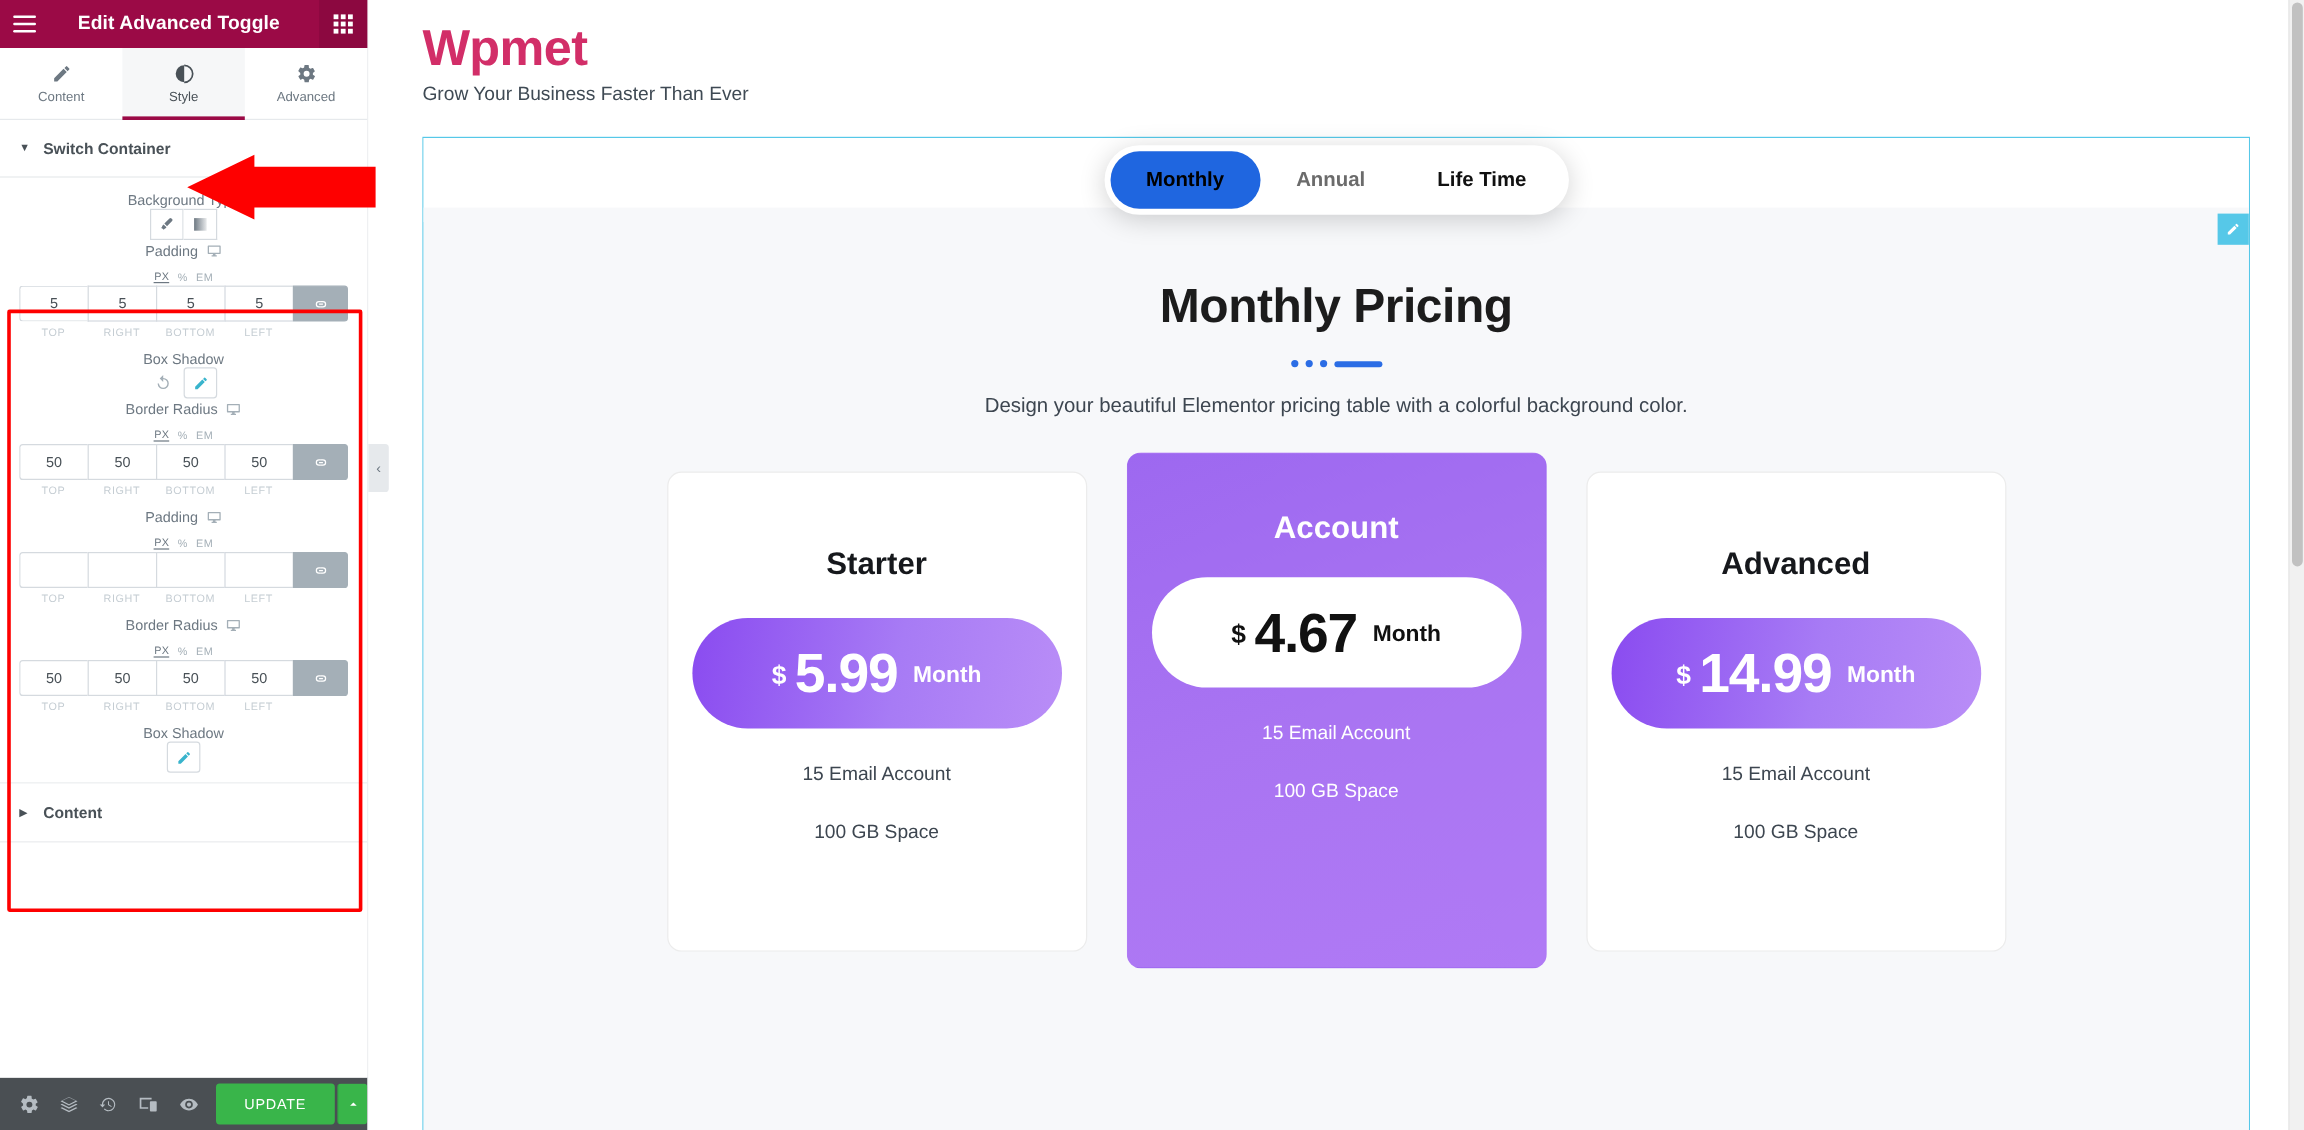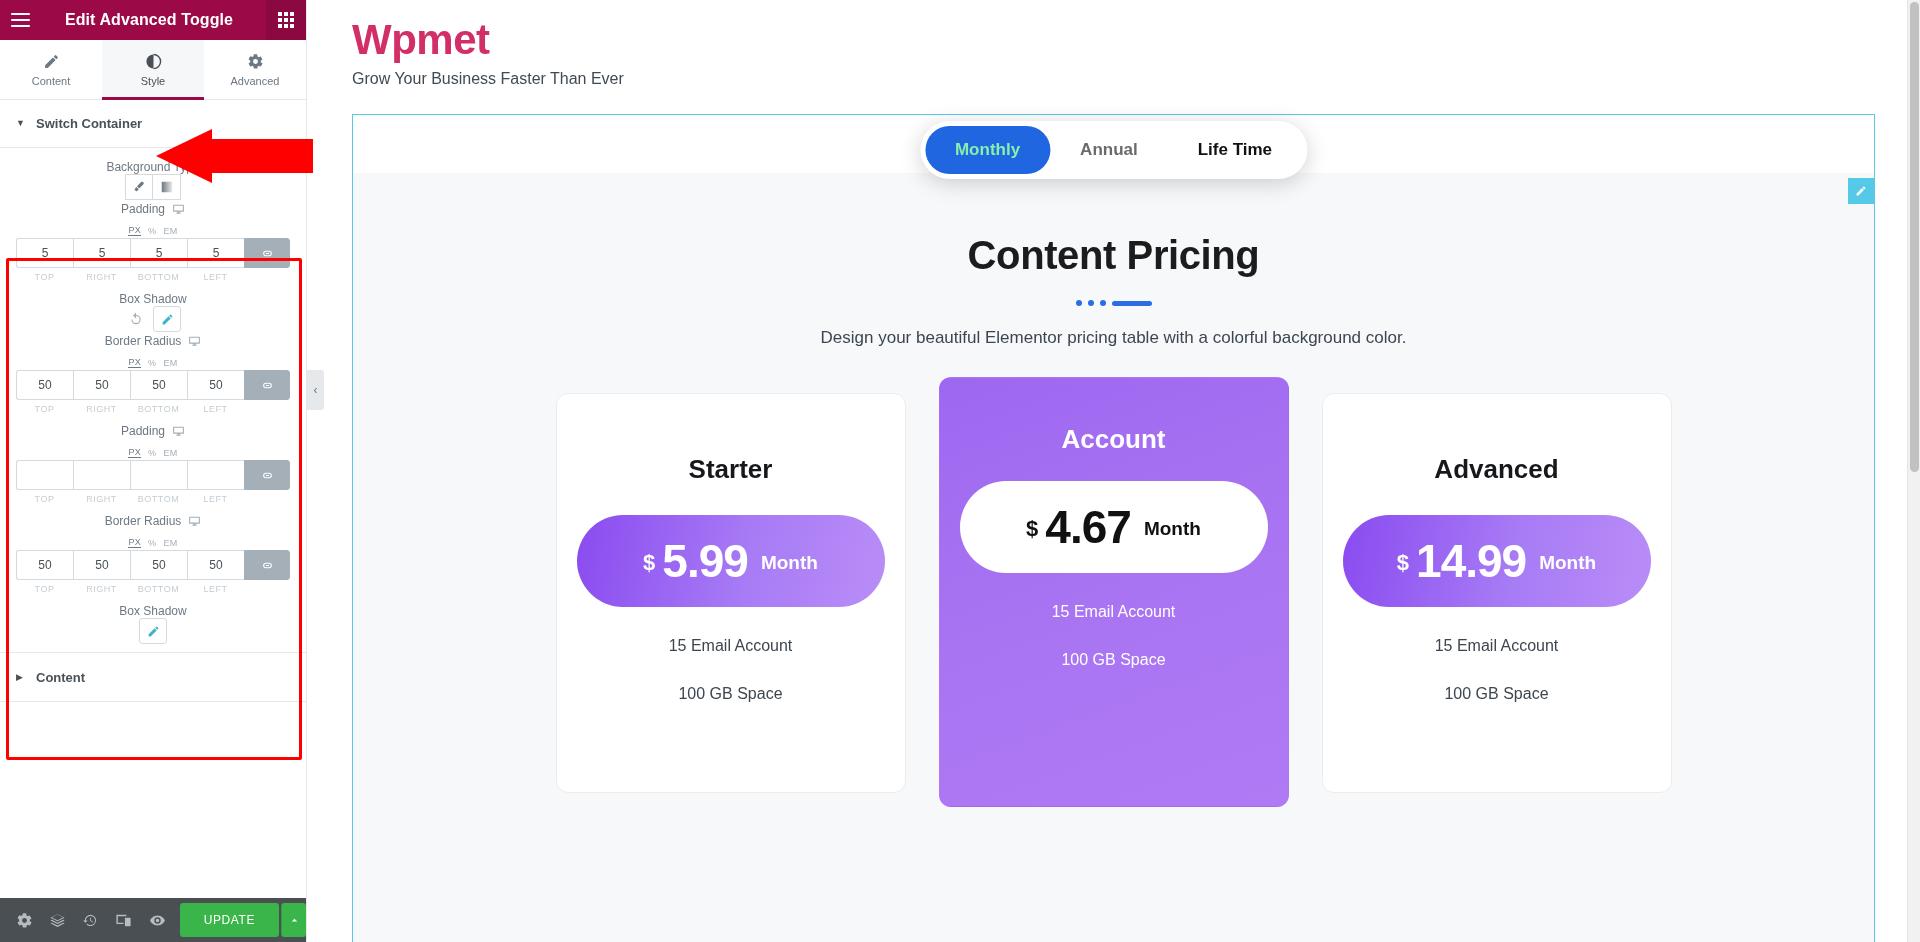--- a/index.html
+++ b/index.html
@@ -204,21 +204,21 @@
     position: absolute; left: 50%; transform: translateX(-50%); top: 6px;
     background: #fff; border-radius: 50px; padding: 5px;
     box-shadow: 0 4px 22px rgba(0,0,0,.18);
     display: flex; align-items: center; gap: 0; z-index: 5;
   }
   .switch-item {
     padding: 0 30px; height: 48px; display: flex; align-items: center; justify-content: center;
     border-radius: 50px; font-size: 17px; font-weight: 700; cursor: pointer;
     white-space: nowrap;
   }
-  .switch-item.active { background: #1f66e0; color: #86efac; }
+  .switch-item.active { background: #1f66e0; color: #000000; }
   .switch-item.muted { color: #6b6b6b; }
   .switch-item.dark { color: #111; }
 
   .pricing-body {
     background: #f7f8fa; position: absolute; left: 0; right: 0; top: 58px; bottom: 0;
     padding-top: 60px;
   }
   .pricing-title {
     text-align: center; font-size: 40px; font-weight: 700; color: #1c1c1c; letter-spacing: -.4px;
   }
@@ -593,21 +593,21 @@
 
       <div class="toggle-zone">
         <div class="switch-container">
           <div class="switch-item active">Monthly</div>
           <div class="switch-item muted">Annual</div>
           <div class="switch-item dark">Life Time</div>
         </div>
       </div>
 
       <div class="pricing-body">
-        <div class="pricing-title">Content Pricing</div>
+        <div class="pricing-title">Monthly Pricing</div>
         <div class="dots">
           <span class="d"></span>
           <span class="d"></span>
           <span class="d"></span>
           <span class="bar"></span>
         </div>
         <div class="pricing-sub">Design your beautiful Elementor pricing table with a colorful background color.</div>
 
         <div class="cards">
 

